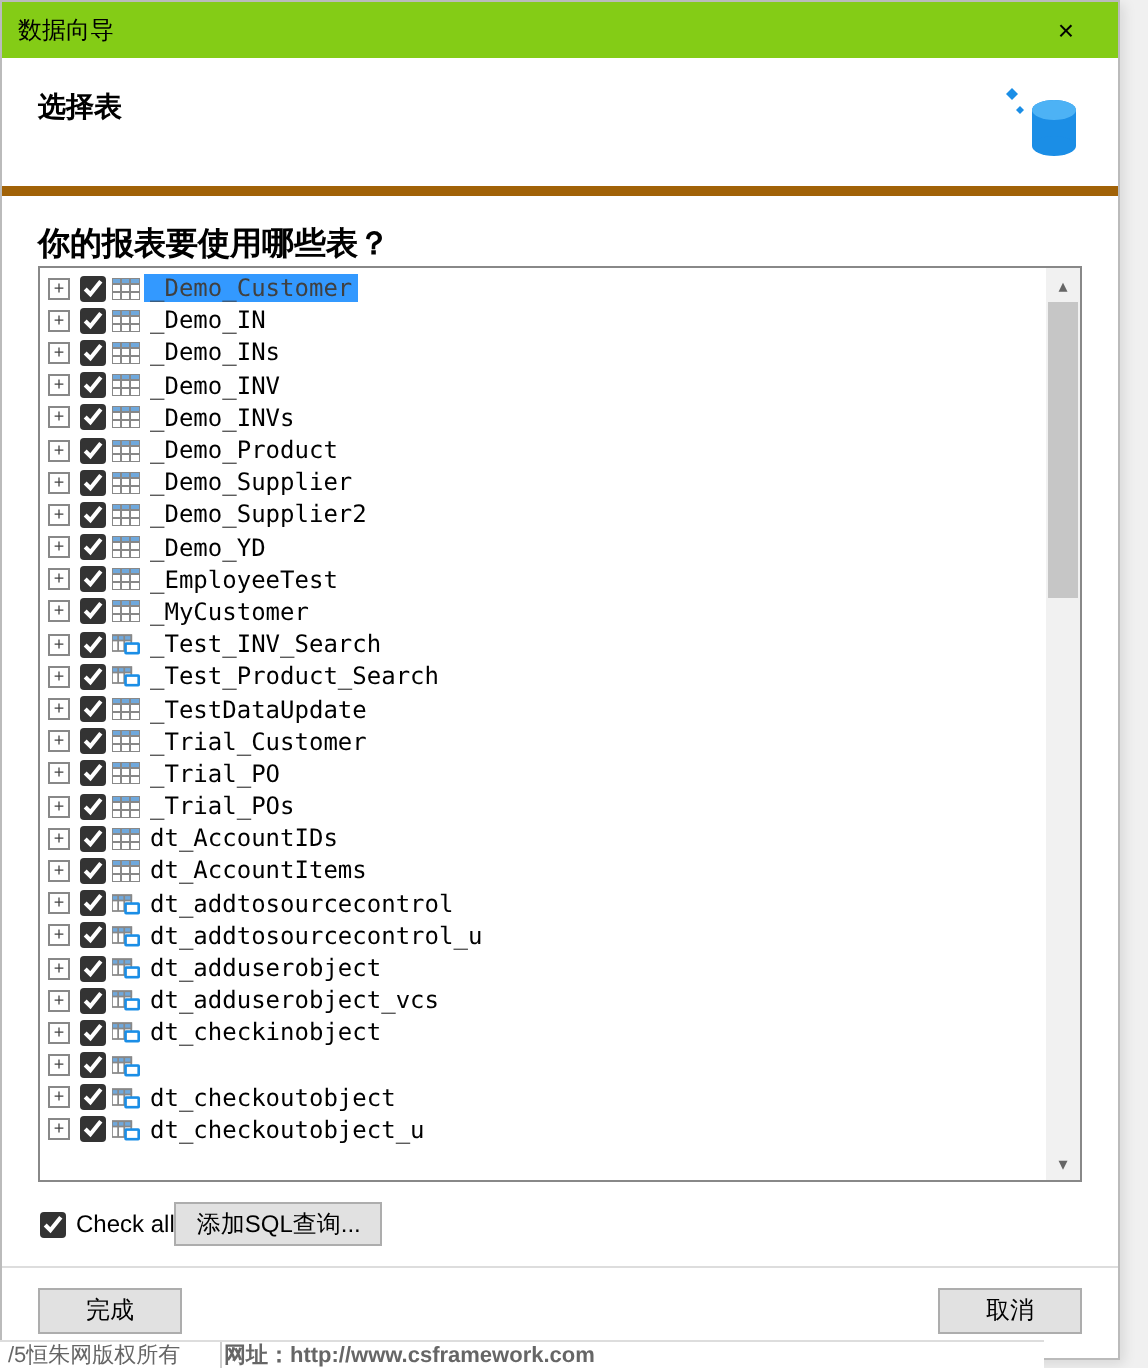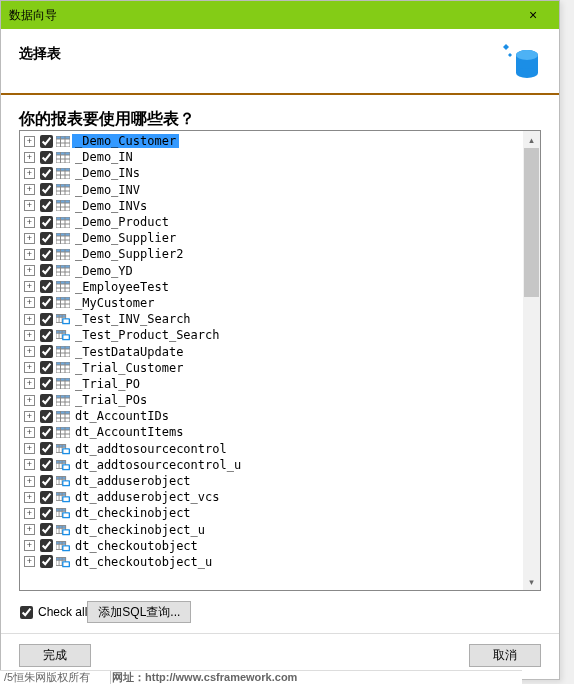--- a/index.html
+++ b/index.html
@@ -40,21 +40,21 @@
     align-items: center;
     justify-content: center;
     font-size: 14px;
     cursor: pointer;
   }
   .header {
     padding: 12px 18px 12px 18px;
     display: flex;
     align-items: flex-start;
     justify-content: space-between;
-    border-bottom: 2px solid #a16207;
+    border-bottom: 5px solid #a16207;
   }
   .header-title {
     font-size: 14px;
     font-weight: bold;
     padding-top: 4px;
   }
   .header-icon {
     width: 44px;
     height: 40px;
     position: relative;
@@ -116,21 +116,21 @@
   }
   .tbl-icon svg { display: block; }
   .view-icon svg { display: block; }
   .row-label {
     padding: 0 3px;
     font-family: "SimSun", "NSimSun", monospace;
     font-size: 12px;
   }
   .row-label.selected {
     background: #3399ff;
-    color: #000000;
+    color: #404040;
   }
   .scrollbar {
     position: absolute;
     right: 0; top: 0; bottom: 0;
     width: 17px;
     background: #f1f1f1;
     display: flex;
     flex-direction: column;
   }
   .sb-btn {
@@ -596,21 +596,20 @@
             <span class="tbl-icon view-icon">
               <svg width="16" height="12" viewBox="0 0 16 12">
                 <rect x="0" y="1" width="11" height="9" fill="#fff" stroke="#888"></rect>
                 <rect x="0" y="1" width="11" height="3" fill="#6fa8dc" stroke="#888"></rect>
                 <line x1="3.5" y1="1" x2="3.5" y2="10" stroke="#888"></line>
                 <line x1="7" y1="1" x2="7" y2="10" stroke="#888"></line>
                 <rect x="7" y="5" width="9" height="7" fill="#1b8ee6" rx="1"></rect>
                 <rect x="8.5" y="6.5" width="6" height="4" fill="#fff"></rect>
               </svg>
             </span>
-            <span class="row-label">dt_checkinobject_u</span>
           </div>
           <div class="tree-row">
             <span class="expander">+</span>
             <input type="checkbox" class="chk" checked="" style="">
             <span class="tbl-icon view-icon">
               <svg width="16" height="12" viewBox="0 0 16 12">
                 <rect x="0" y="1" width="11" height="9" fill="#fff" stroke="#888"></rect>
                 <rect x="0" y="1" width="11" height="3" fill="#6fa8dc" stroke="#888"></rect>
                 <line x1="3.5" y1="1" x2="3.5" y2="10" stroke="#888"></line>
                 <line x1="7" y1="1" x2="7" y2="10" stroke="#888"></line>

